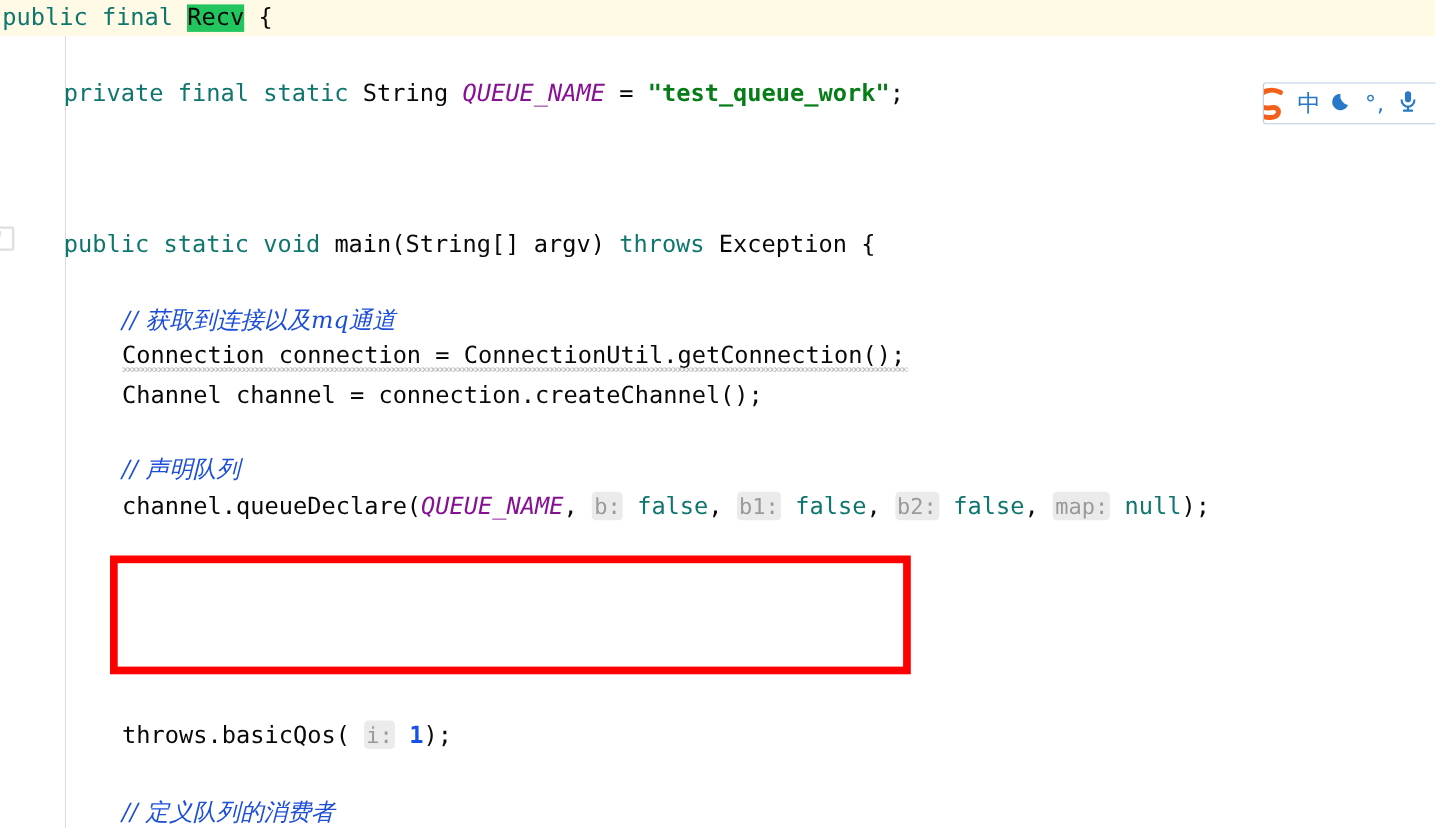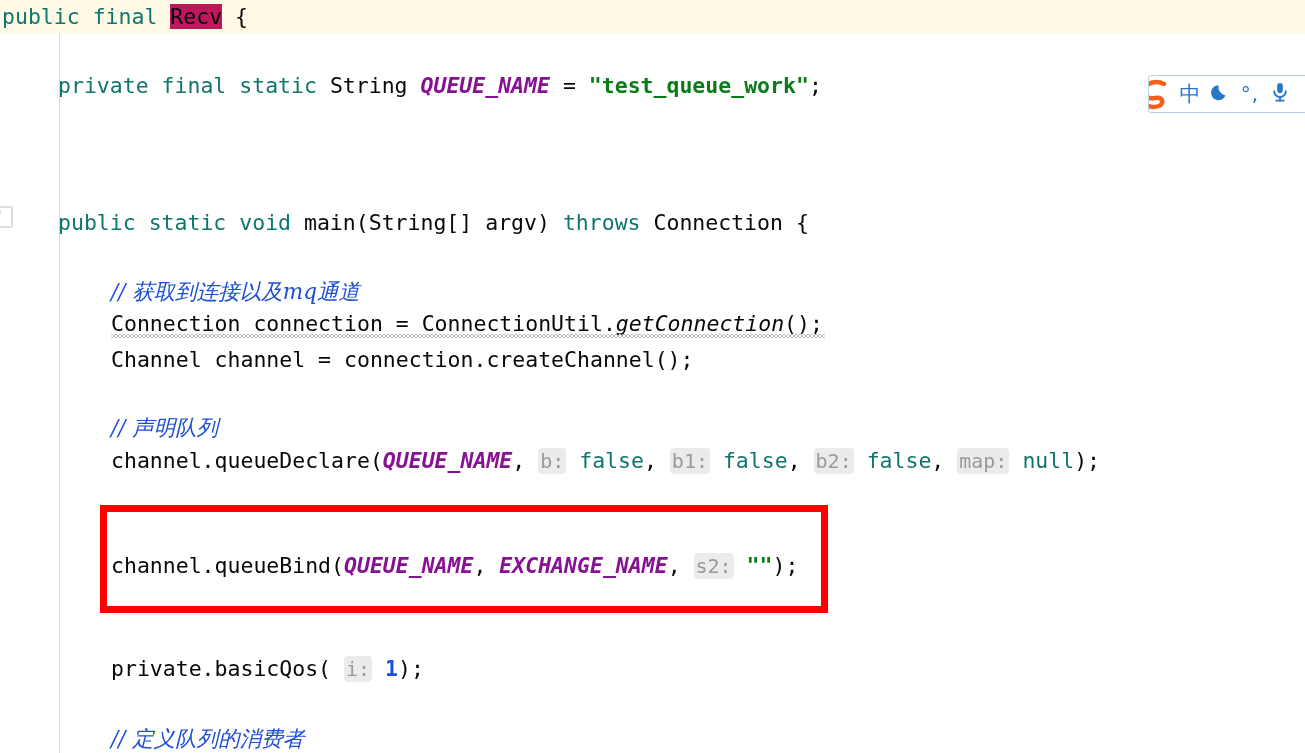--- a/index.html
+++ b/index.html
@@ -69,30 +69,30 @@
     white-space: pre;
     font-size: 21.5px;
     line-height: 33px;
     height: 33px;
     color: #000000;
     letter-spacing: 0px;
   }
 
   
   .kw      { color: #0f766e; font-weight: normal; }
-  .const   { color: #871094; font-weight: bold; font-style: italic; }
+  .const   { color: #871094; font-weight: normal; font-style: italic; }
   .str     { color: #067d17; font-weight: bold; }
   .num     { color: #1750eb; font-weight: bold; }
   .plain   { color: #080808; }
-  .ital    { font-style: italic; }
+  .ital    { }
   .cmt-cn  { color: #1d4ed8; font-style: italic; font-family: "DejaVu Serif", "Liberation Serif", serif; }
 
   
   .sel {
-    background: #be185d;
+    background: #22c55e;
   }
 
   
   .hint {
     background: #ebebeb;
     color: #9a9a9a;
     border-radius: 4px;
     padding: 1px 2px;
     font-weight: normal;
     font-style: normal;
@@ -184,38 +184,37 @@
 
   <div class="caret-row"></div>
   <div class="indent-guide"></div>
   <div class="gutter-marker"></div>
 
   <div class="code-line" style="top:0px; left:2px;"><span class="kw">public</span> <span class="kw">final</span> <span class="plain sel">Recv</span> <span class="plain">{</span></div>
 
   <div class="code-line" style="top:69px; left:58px;"><span class="kw">private</span> <span class="kw">final</span> <span class="kw">static</span> <span class="plain">String</span> <span class="const">QUEUE_NAME</span> <span class="plain">=</span> <span class="str">"test_queue_work"</span><span class="plain">;</span></div>
 
 
-  <div class="code-line" style="top:206px; left:58px;"><span class="kw">public</span> <span class="kw">static</span> <span class="kw">void</span> <span class="plain">main(String[] argv) </span><span class="kw">throws</span><span class="plain"> Connection {</span></div>
+  <div class="code-line" style="top:206px; left:58px;"><span class="kw">public</span> <span class="kw">static</span> <span class="kw">void</span> <span class="plain">main(String[] argv) </span><span class="kw">throws</span><span class="plain"> Exception {</span></div>
 
   <div class="code-line cmt-cn" style="top:275px; left:111px;">// 获取到连接以及mq通道</div>
 
   <div class="code-line" style="top:307px; left:111px;"><span class="plain">Connection connection = ConnectionUtil.</span><span class="plain ital">getConnection</span><span class="plain">();</span></div>
   <div class="squiggle" style="left:111px; top:334px; width:714px;"></div>
 
   <div class="code-line plain" style="top:343px; left:111px;">Channel channel = connection.createChannel();</div>
 
   <div class="code-line cmt-cn" style="top:411px; left:111px;">// 声明队列</div>
 
   <div class="code-line" style="top:444px; left:111px;"><span class="plain">channel.queueDeclare(</span><span class="const">QUEUE_NAME</span><span class="plain">, </span><span class="hint">b:</span> <span class="kw">false</span><span class="plain">, </span><span class="hint">b1:</span> <span class="kw">false</span><span class="plain">, </span><span class="hint">b2:</span> <span class="kw">false</span><span class="plain">, </span><span class="hint">map:</span> <span class="kw">null</span><span class="plain">);</span></div>
 
 
-  <div class="code-line" style="top:549px; left:111px;"><span class="plain">channel.queueBind(</span><span class="const">QUEUE_NAME</span><span class="plain">, </span><span class="const">EXCHANGE_NAME</span><span class="plain">, </span><span class="hint">s2:</span> <span class="str">""</span><span class="plain">);</span></div>
-
-
-  <div class="code-line" style="top:652px; left:111px;"><span class="plain">private.basicQos( </span><span class="hint">i:</span> <span class="num">1</span><span class="plain">);</span></div>
+
+
+  <div class="code-line" style="top:652px; left:111px;"><span class="plain">throws.basicQos( </span><span class="hint">i:</span> <span class="num">1</span><span class="plain">);</span></div>
 
   <div class="code-line cmt-cn" style="top:722px; left:111px;">// 定义队列的消费者</div>
 
   <div class="annotation-box"></div>
 
 </div>
 
 <div class="ime-toolbar">
   <div class="ime-logo">
     <svg width="34" height="34" viewBox="0 0 34 34" aria-hidden="true">

